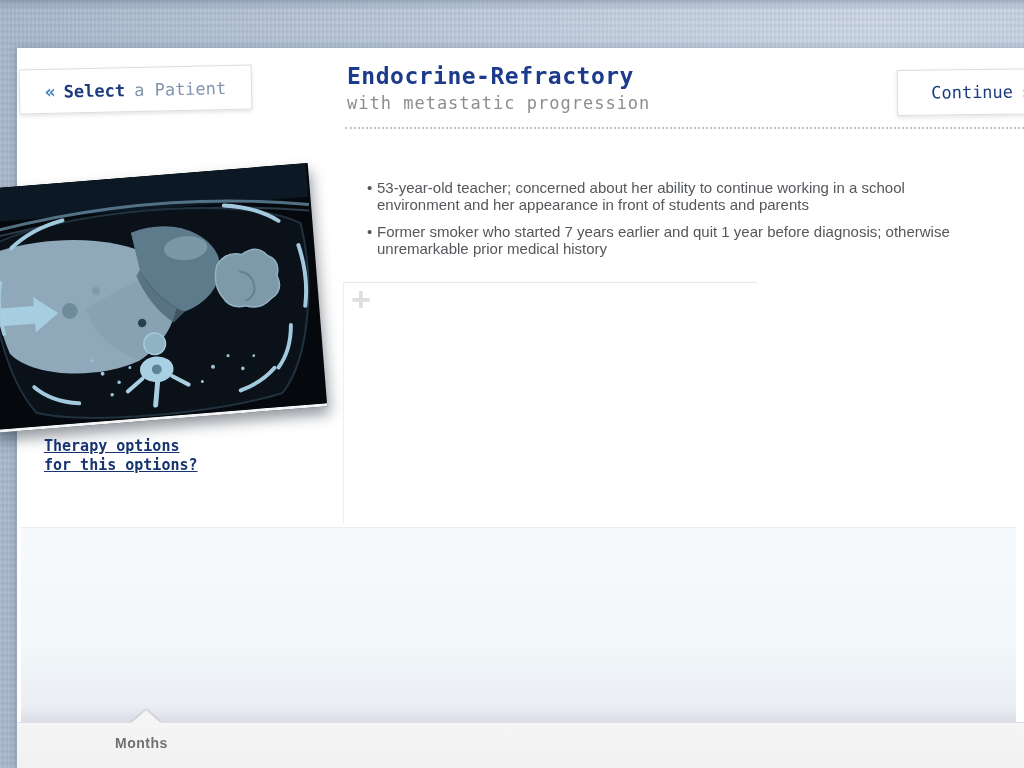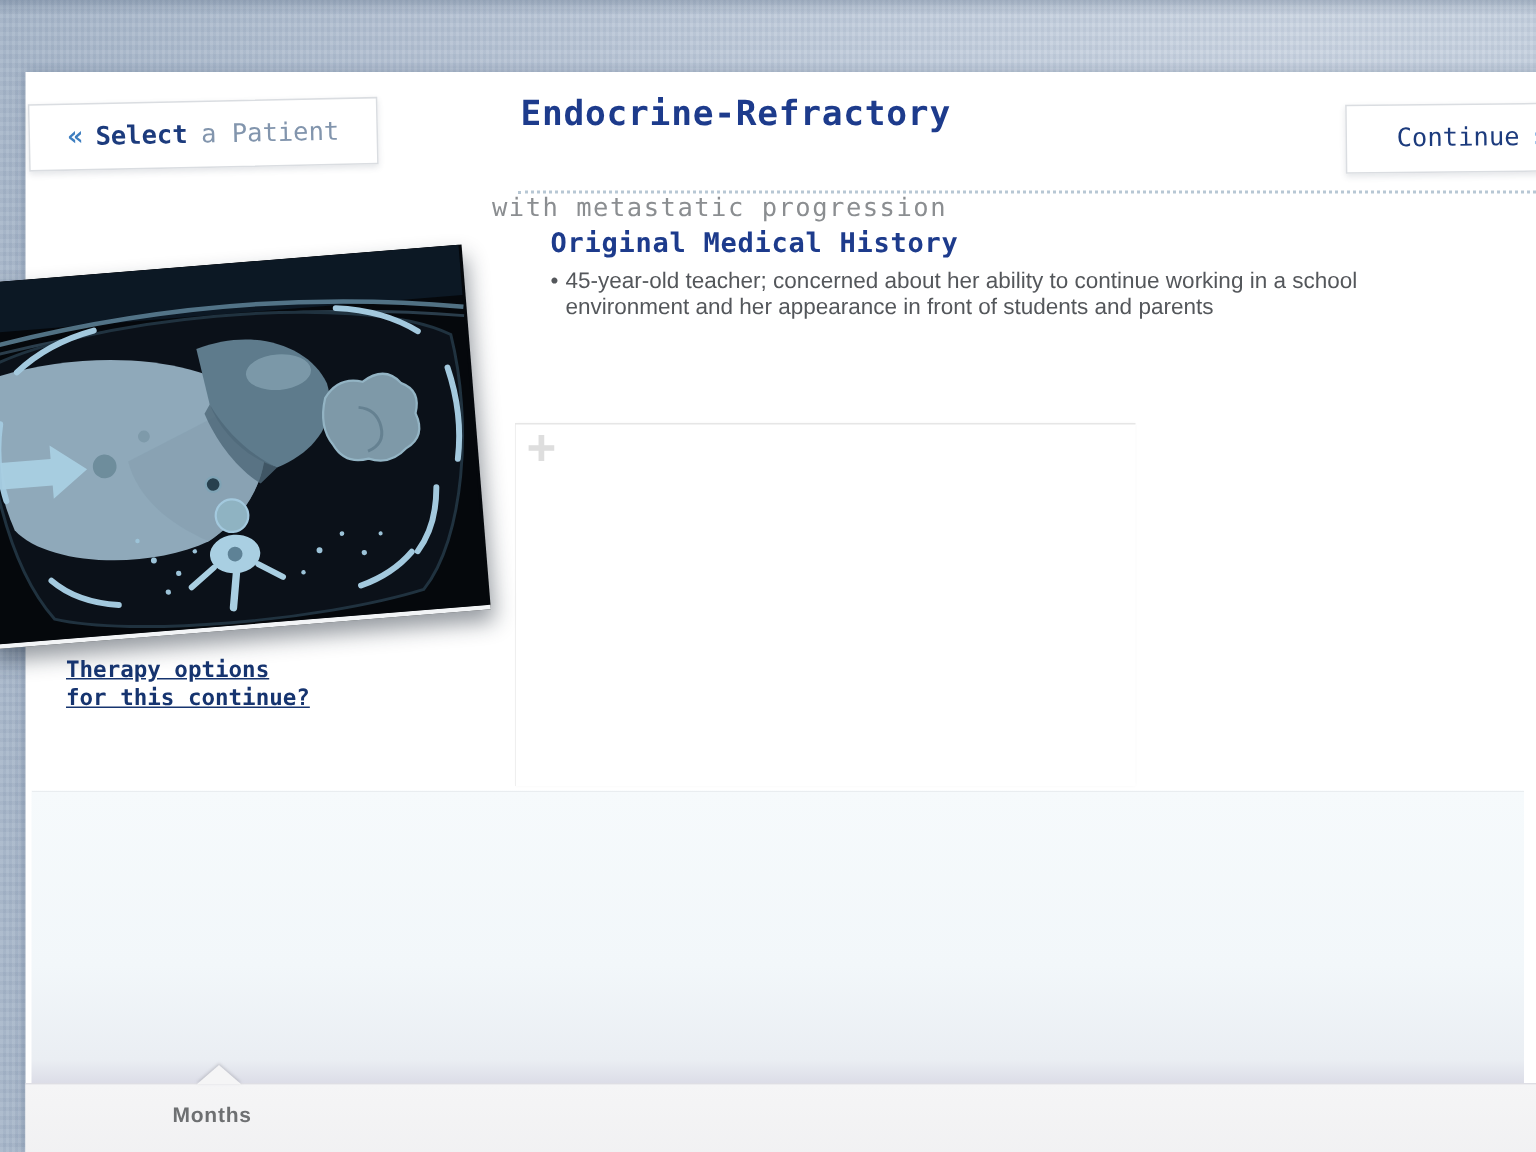--- a/index.html
+++ b/index.html
@@ -35,22 +35,22 @@
   .chev-fwd  { color:#4a90d9; font-weight:bold; margin-left:9px; font-size:18px; }
   .lbl-strong { color:#1c3b7d; font-weight:bold; }
   .lbl-rest { color:#8295ad; margin-left:9px; }
   .lbl-continue { color:#1c3b7d; font-weight:normal; }
 
   .page-title {
     position:absolute; left:330px; top:15px;
     font-size:23px; font-weight:bold; color:#1d3b8c; letter-spacing:0.5px;text-align:right;
   }
   .page-subtitle {
-    position:absolute; left:311px; top:45px;
-    font-size:17px; color:#8b8e91; letter-spacing:1px;margin-top:36px;
+    position:absolute; left:330px; top:45px;
+    font-size:17px; color:#8b8e91; letter-spacing:1px;
   }
   .dotted-sep {
     position:absolute; left:328px; right:0; top:79px; height:0;
     border-top:2px dotted #b7c7d4;
   }
 
   
   .mh-heading {
     position:absolute; left:350px; top:104px;
     font-size:18px; font-weight:bold; color:#1d3b8c; letter-spacing:0.5px;
@@ -129,23 +129,23 @@
 
   <div class="page-title">Endocrine-Refractory</div>
   <div class="page-subtitle">with metastatic progression</div>
   <div class="dotted-sep"></div>
 
   <div class="btn btn-continue">
     <span class="lbl-continue">Continue</span>
     <span class="chev-fwd">»</span>
   </div>
 
-  <div class="mh-heading">Original Medical History</div>
   <ul class="mh-bullets">
-    <li>45-year-old teacher; concerned about her ability to continue working in a school environment and her appearance in front of students and parents</li>
+    <li>53-year-old teacher; concerned about her ability to continue working in a school environment and her appearance in front of students and parents</li>
+    <li>Former smoker who started 7 years earlier and quit 1 year before diagnosis;  otherwise unremarkable prior medical history</li>
   </ul>
 
   <div class="placeholder-panel">
     <div class="plus-glyph">+</div>
   </div>
 
   <div class="timeline-panel"></div>
   <div class="footer-strip">
     <div class="footer-pointer"></div>
     <div class="footer-label">Months</div>
@@ -206,14 +206,14 @@
       <circle cx="212" cy="212" r="1.5"></circle>
         <circle cx="266" cy="190" r="1.4"></circle>
     </g>
 
     <polygon points="14,122 48,122 48,113 72,131 48,149 48,140 14,140" fill="#a9cfe2" opacity="0.95"></polygon>
   </svg>
 </div>
 
 <div class="ct-caption">
   <div>Therapy options</div>
-  <div>for this continue?</div>
+  <div>for this options?</div>
 </div>
 
 </body></html>

